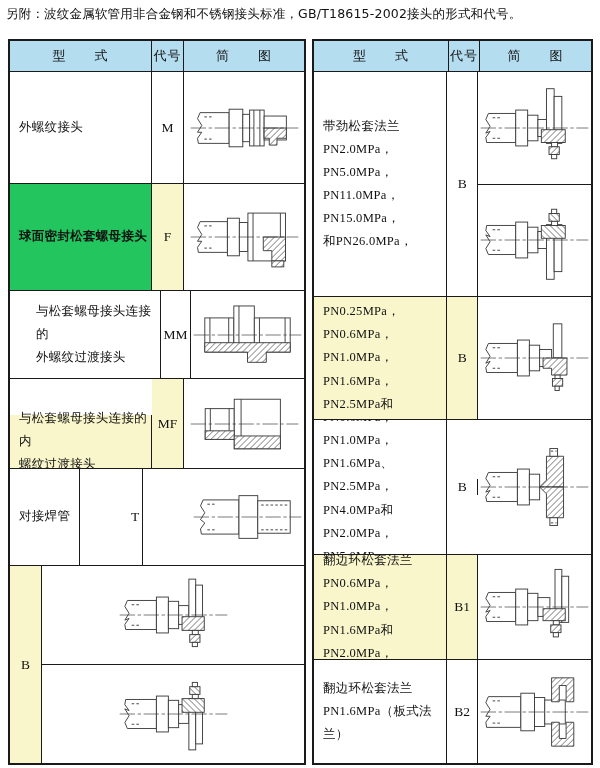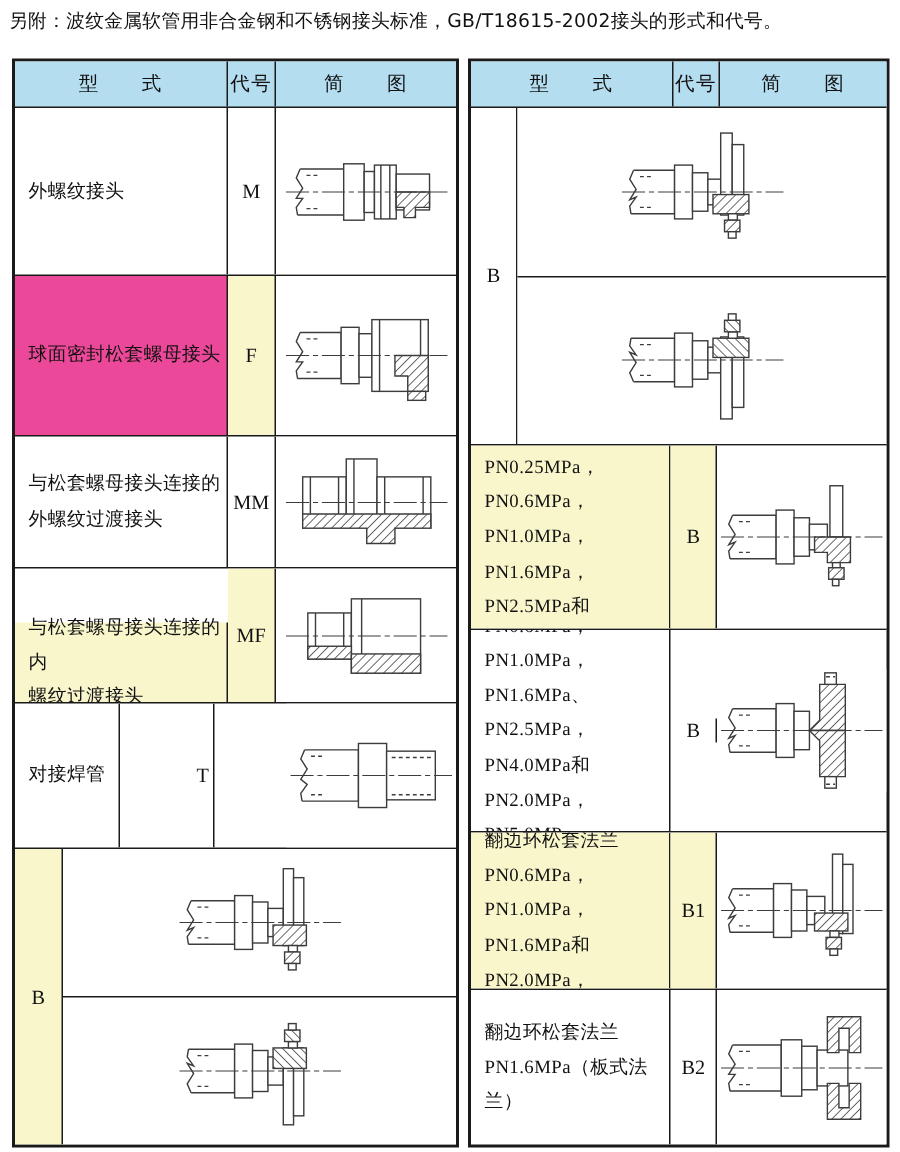--- a/index.html
+++ b/index.html
@@ -89,21 +89,21 @@
                 <line x1="84" y1="27" x2="84" y2="69"></line>
                 <rect x="89" y="34" width="26" height="28" fill="#fff"></rect>
                 <path d="M89,48 H115 V60 H104 V68 H95 V60 H89 Z" fill="url(#hp0)"></path>
                 <line x1="3" y1="48" x2="129" y2="48" stroke-width="0.8" stroke-dasharray="18 3 4 3"></line>
               </g>
             </svg>
           </div>
         </div>
       </div>
       <div class="t-row hl" style="height: 107px;">
-        <div class="c-type" style="background: #ec4899;">球面密封松套螺母接头</div>
+        <div class="c-type" style="background: #22c55e; font-weight: bold;">球面密封松套螺母接头</div>
         <div class="c-code" style="background: rgb(249, 246, 203);">F</div>
         <div class="c-diag">
           <div class="subdiag">
             <svg viewBox="0 0 132 96" width="113" height="82" role="img">
     <defs>
                 <pattern id="hp1" width="5" height="5" patternUnits="userSpaceOnUse" patternTransform="rotate(45)">
       <rect width="5" height="5" fill="#fff"></rect>
                   <line x1="0" y1="0" x2="0" y2="5" stroke="#3c3c3c" stroke-width="1.2"></line>
     </pattern>
               </defs>
@@ -118,21 +118,21 @@
                 <line x1="76" y1="20" x2="76" y2="76"></line>
                 <line x1="108" y1="20" x2="108" y2="76"></line>
                 <path d="M88,48 H114 V76 H98 V64 H88 Z" fill="url(#hp1)"></path>
                 <rect x="98" y="76" width="14" height="7" fill="url(#hp1)"></rect>
                 <line x1="3" y1="48" x2="129" y2="48" stroke-width="0.8" stroke-dasharray="18 3 4 3"></line>
               </g>
             </svg>
           </div>
         </div>
       </div>
-      <div class="t-row" style="height: 88px;">
+      <div class="t-row" style="height: 88px; padding-left: 17px;">
         <div class="c-type">与松套螺母接头连接的
 外螺纹过渡接头</div>
         <div class="c-code">MM</div>
         <div class="c-diag">
           <div class="subdiag">
             <svg viewBox="0 0 132 96" width="113" height="82" role="img">
     <defs>
                 <pattern id="hp2" width="5" height="5" patternUnits="userSpaceOnUse" patternTransform="rotate(45)">
       <rect width="5" height="5" fill="#fff"></rect>
                   <line x1="0" y1="0" x2="0" y2="5" stroke="#3c3c3c" stroke-width="1.2"></line>
@@ -270,20 +270,24 @@
     </div>
 
   <div class="tbl" id="right-table">
     <div class="t-head" style="background: rgb(181, 221, 240);">
       <div class="h1">型　　式</div>
       <div class="h2">代号</div>
       <div class="h3">简　　图</div>
     </div>
 
   <div class="t-row" style="height: 225px;">
+        <div class="c-type">带劲松套法兰
+PN2.0MPa，PN5.0MPa，
+PN11.0MPa，PN15.0MPa，
+和PN26.0MPa，</div>
         <div class="c-code">B</div>
         <div class="c-diag">
           <div class="subdiag">
             <svg viewBox="0 0 132 96" width="113" height="82" role="img">
     <defs>
                 <pattern id="hp7" width="5" height="5" patternUnits="userSpaceOnUse" patternTransform="rotate(45)">
       <rect width="5" height="5" fill="#fff"></rect>
                   <line x1="0" y1="0" x2="0" y2="5" stroke="#3c3c3c" stroke-width="1.2"></line>
     </pattern>
               </defs>

